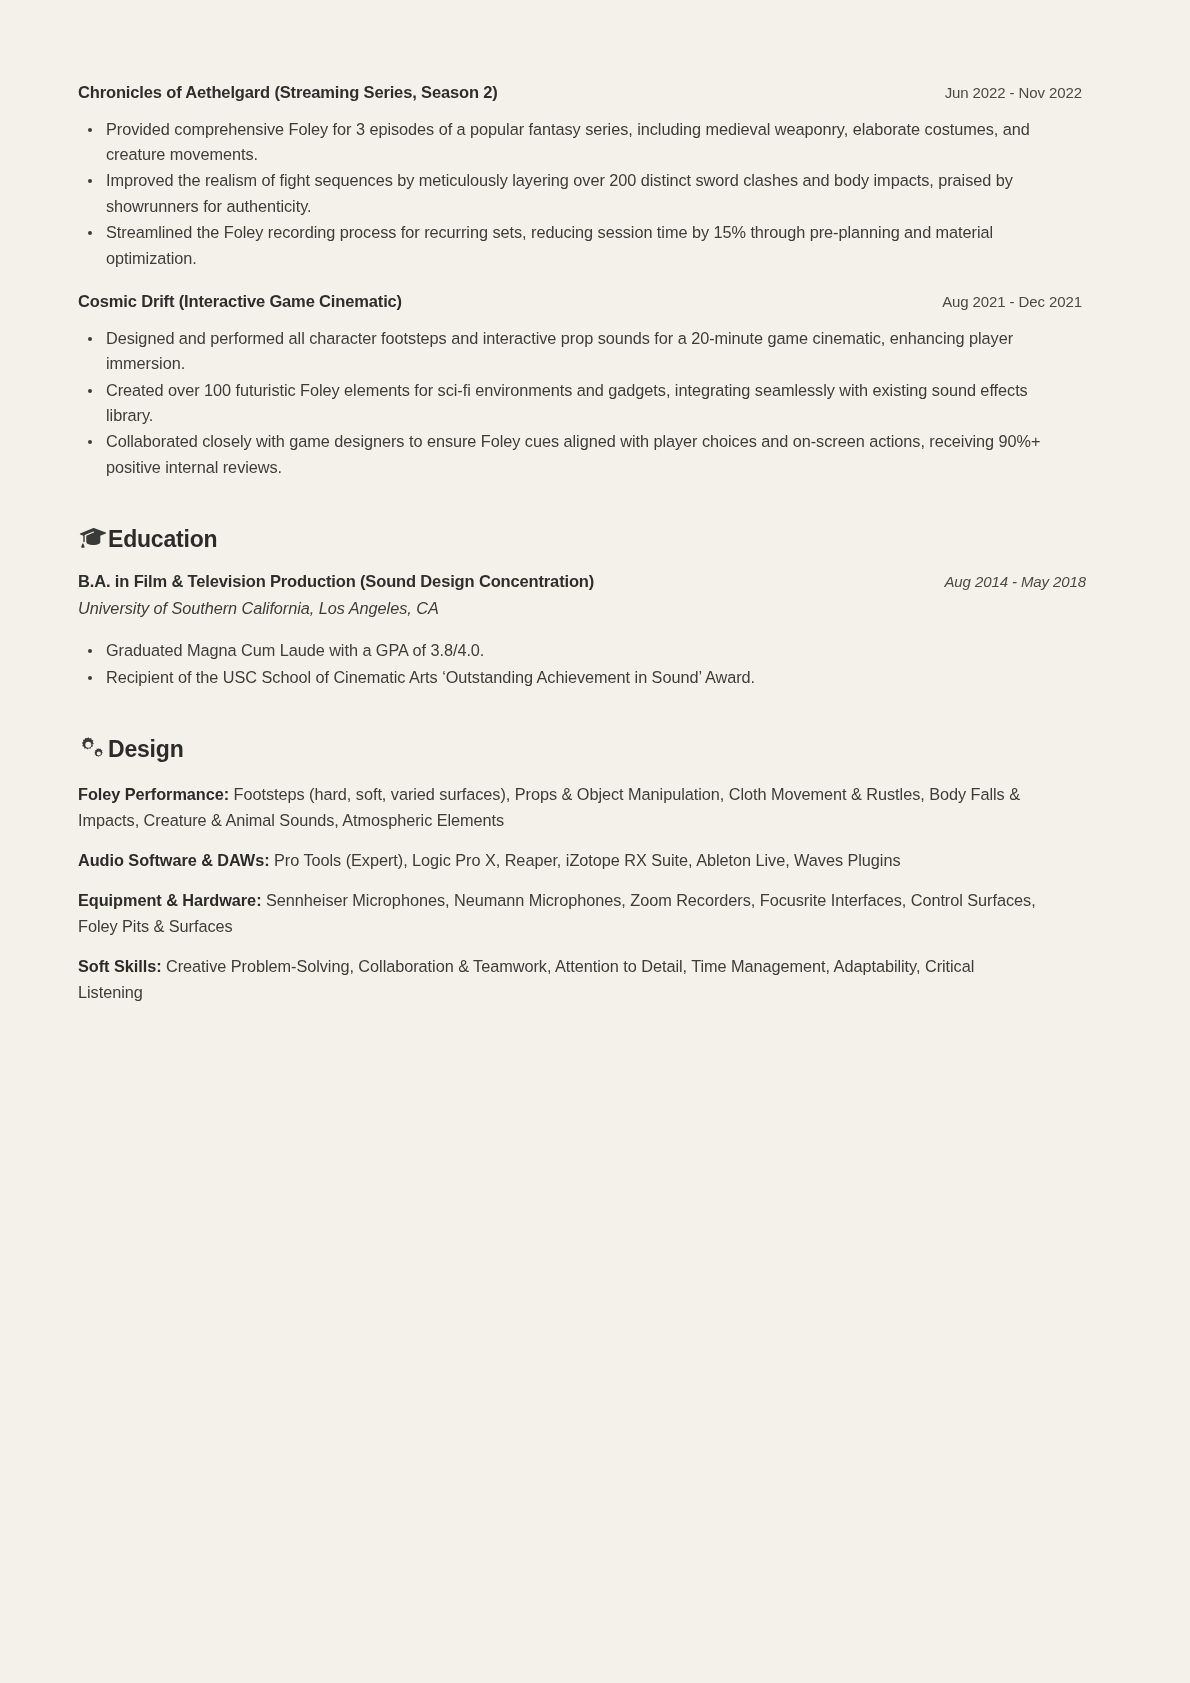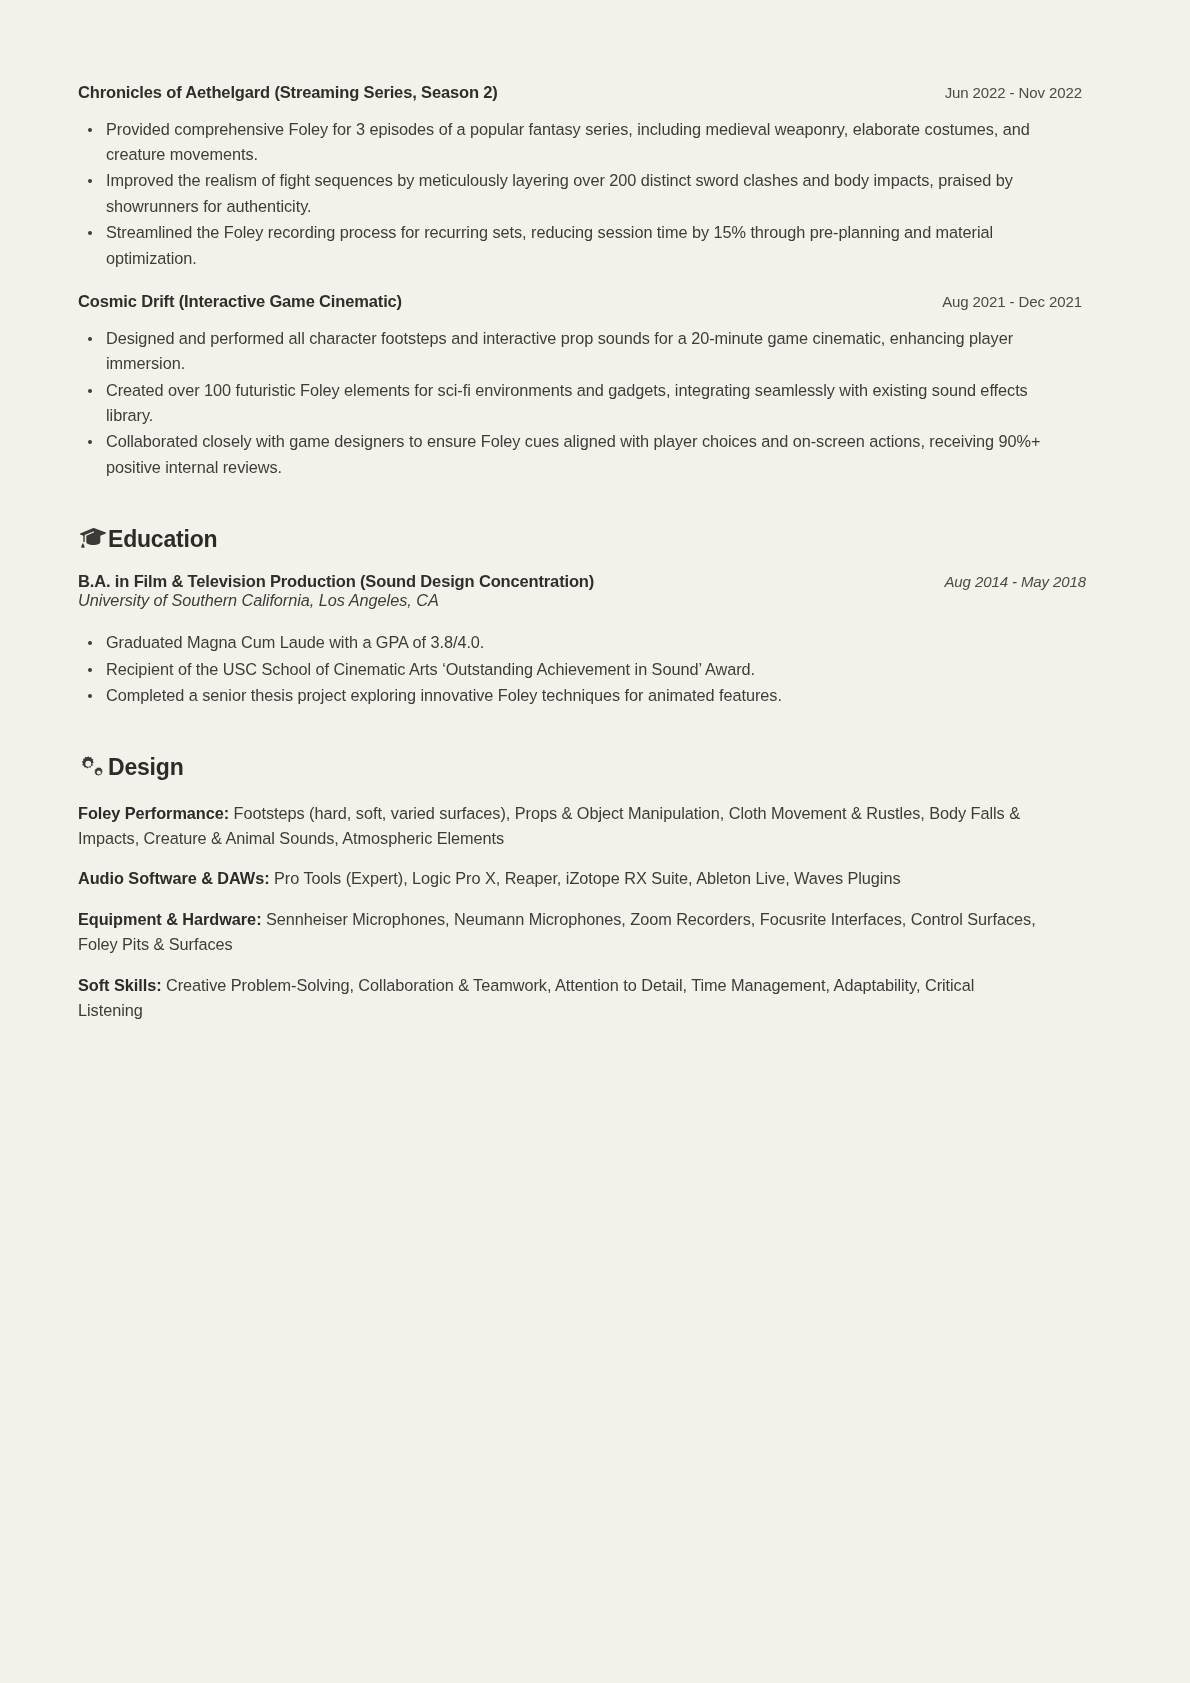--- a/index.html
+++ b/index.html
@@ -98,21 +98,21 @@
     letter-spacing: -0.2px;
     color: #2b2b29;
   }
 
   
   .edu-head {
     display: flex;
     align-items: baseline;
     justify-content: space-between;
     gap: 8px;
-    margin-bottom: 0;
+    margin-bottom: 8px;
   }
   .edu-degree {
     font-size: 16.5px;
     font-weight: bold;
     letter-spacing: -0.15px;
     color: #2e2e2c;
   }
   .edu-dates {
     font-size: 15px;
     font-style: italic;
@@ -184,21 +184,20 @@
 
   <div class="entry">
     <div class="edu-head">
       <div class="edu-degree">B.A. in Film &amp; Television Production (Sound Design Concentration)</div>
       <div class="edu-dates">Aug 2014 - May 2018</div>
     </div>
     <div class="edu-school">University of Southern California, Los Angeles, CA</div>
     <ul class="bullets">
       <li>Graduated Magna Cum Laude with a GPA of 3.8/4.0.</li>
       <li>Recipient of the USC School of Cinematic Arts ‘Outstanding Achievement in Sound’ Award.</li>
-      <li>Completed a senior thesis project exploring innovative Foley techniques for animated features.</li>
     </ul>
   </div>
 
   <div class="section-head">
     <span class="section-icon">
       <svg viewBox="0 0 28 26" width="28" height="26" fill="currentColor" aria-hidden="true">
         <path d="M9.4 1.2 8.1 2.3l-1.6-.6-.7 1.9-1.7.2.2 2-1.4 1 1.1 1.6-.8 1.6 1.8.8.3 1.7 1.9-.3 1.2 1.3 1.4-1.2 1.7.5.6-1.9 1.7-.3-.3-2 1.3-1-1.1-1.6.7-1.6-1.8-.7-.4-1.7-1.8.4L9.4 1.2zm-.1 4.6a3 3 0 1 1 0 6 3 3 0 0 1 0-6z"></path>
         <path d="M19.9 12.2 19 13l-1.1-.4-.5 1.3-1.2.1.2 1.4-1 .7.8 1.1-.6 1.1 1.2.6.2 1.2 1.3-.2.9.9 1-.9 1.2.4.4-1.3 1.2-.2-.2-1.4.9-.7-.8-1.1.5-1.1-1.3-.5-.2-1.2-1.3.3-.9-1zm-.1 3.2a2.1 2.1 0 1 1 0 4.2 2.1 2.1 0 0 1 0-4.2z"></path>
       </svg>
     </span>

